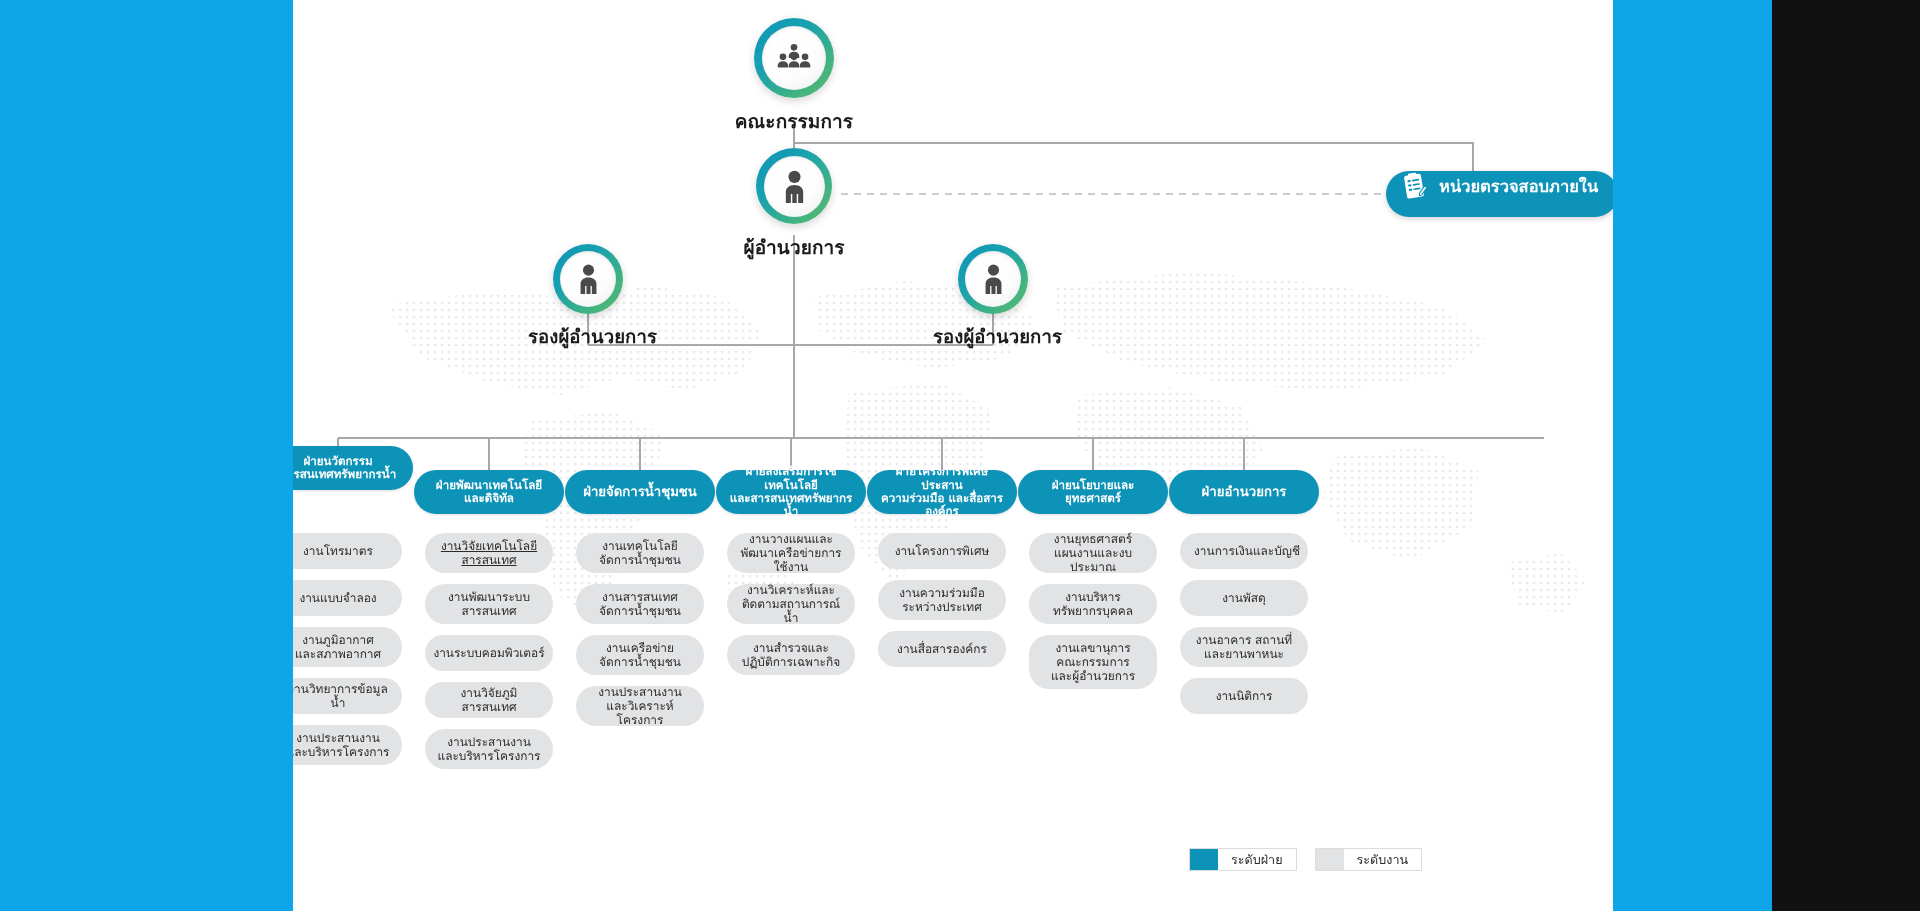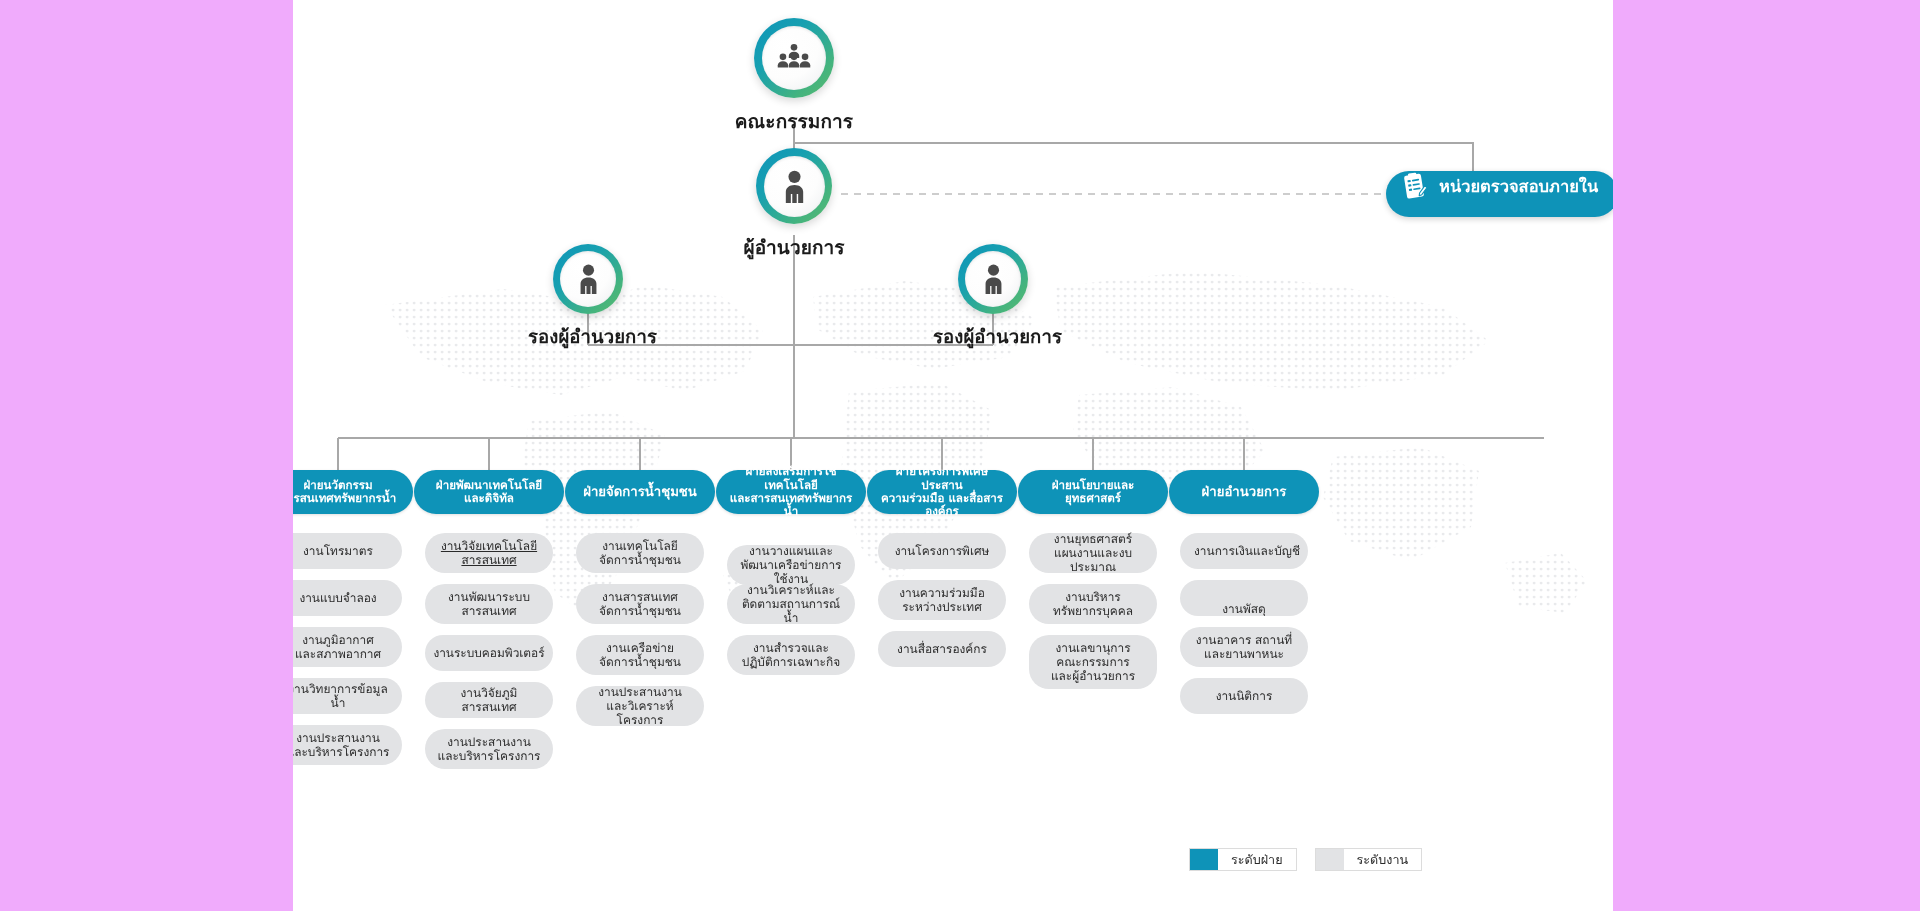--- a/index.html
+++ b/index.html
@@ -7,23 +7,23 @@
   html, body {
     width: 1920px;
     height: 911px;
     background: #111111;
     overflow: hidden;
     font-family: "DejaVu Sans", "Liberation Sans", sans-serif;
   }
 
   #stage {
     position: relative;
-    width: 1920px;
+    width: 1772px;
     height: 911px;
-    background: #f0abfc;
+    background: #0ea5e9;
   }
 
   
   #canvas {
     position: absolute;
     left: 293px;
     top: 0;
     width: 1320px;
     height: 911px;
     background: #ffffff;
@@ -284,21 +284,21 @@
             <rect x="6.4" y="16" width="3.1" height="2.1" rx="0.5"></rect>
             <rect x="10.8" y="16.2" width="7.3" height="1.7" rx="0.8"></rect>
           </g>
           <path d="M16.4 21.6 L22.6 15.4 L24.6 17.4 L18.4 23.6 L15.6 24.4 Z" fill="#ffffff" stroke="#0e93b8" stroke-width="1.1" stroke-linejoin="round"></path>
         </g>
       </svg>
       <span class="audit-text">หน่วยตรวจสอบภายใน</span>
     </div>
 
     <div id="org-columns">
-        <div class="dept" style="left: -30px; top: 470px; width: 150px;">
+        <div class="dept" style="left: -30px; top: 446px; width: 150px;">
           <div>
             <div>ฝ่ายนวัตกรรม</div>
             <div>สารสนเทศทรัพยากรน้ำ</div>
           </div>
         </div>
         <div class="task" style="left: -19px; top: 533px; width: 128px; height: 36px;">
           <div>
             <div>งานโทรมาตร</div>
           </div>
         </div>
@@ -386,21 +386,21 @@
             <div>งานประสานงาน</div>
             <div>และวิเคราะห์โครงการ</div>
           </div>
         </div>
         <div class="dept" style="left: 423px; top: 470px; width: 150px;">
           <div>
             <div>ฝ่ายส่งเสริมการใช้เทคโนโลยี</div>
             <div>และสารสนเทศทรัพยากรน้ำ</div>
           </div>
         </div>
-        <div class="task" style="left: 434px; top: 545px; width: 128px; height: 40px;">
+        <div class="task" style="left: 434px; top: 533px; width: 128px; height: 40px;">
           <div>
             <div>งานวางแผนและ</div>
             <div>พัฒนาเครือข่ายการใช้งาน</div>
           </div>
         </div>
         <div class="task" style="left: 434px; top: 584px; width: 128px; height: 40px;">
           <div>
             <div>งานวิเคราะห์และ</div>
             <div>ติดตามสถานการณ์น้ำ</div>
           </div>
@@ -461,21 +461,21 @@
         <div class="dept one-line" style="left: 876px; top: 470px; width: 150px;">
           <div>
             <div>ฝ่ายอำนวยการ</div>
           </div>
         </div>
         <div class="task" style="left: 887px; top: 533px; width: 128px; height: 36px; justify-content: flex-end;">
           <div>
             <div>งานการเงินและบัญชี</div>
           </div>
         </div>
-        <div class="task" style="left: 887px; top: 580px; width: 128px; height: 36px; align-items: flex-end;">
+        <div class="task" style="left: 887px; top: 580px; width: 128px; height: 36px;">
           <div>
             <div>งานพัสดุ</div>
           </div>
         </div>
         <div class="task" style="left: 887px; top: 627px; width: 128px; height: 40px;">
           <div>
             <div>งานอาคาร สถานที่</div>
             <div>และยานพาหนะ</div>
           </div>
         </div>

